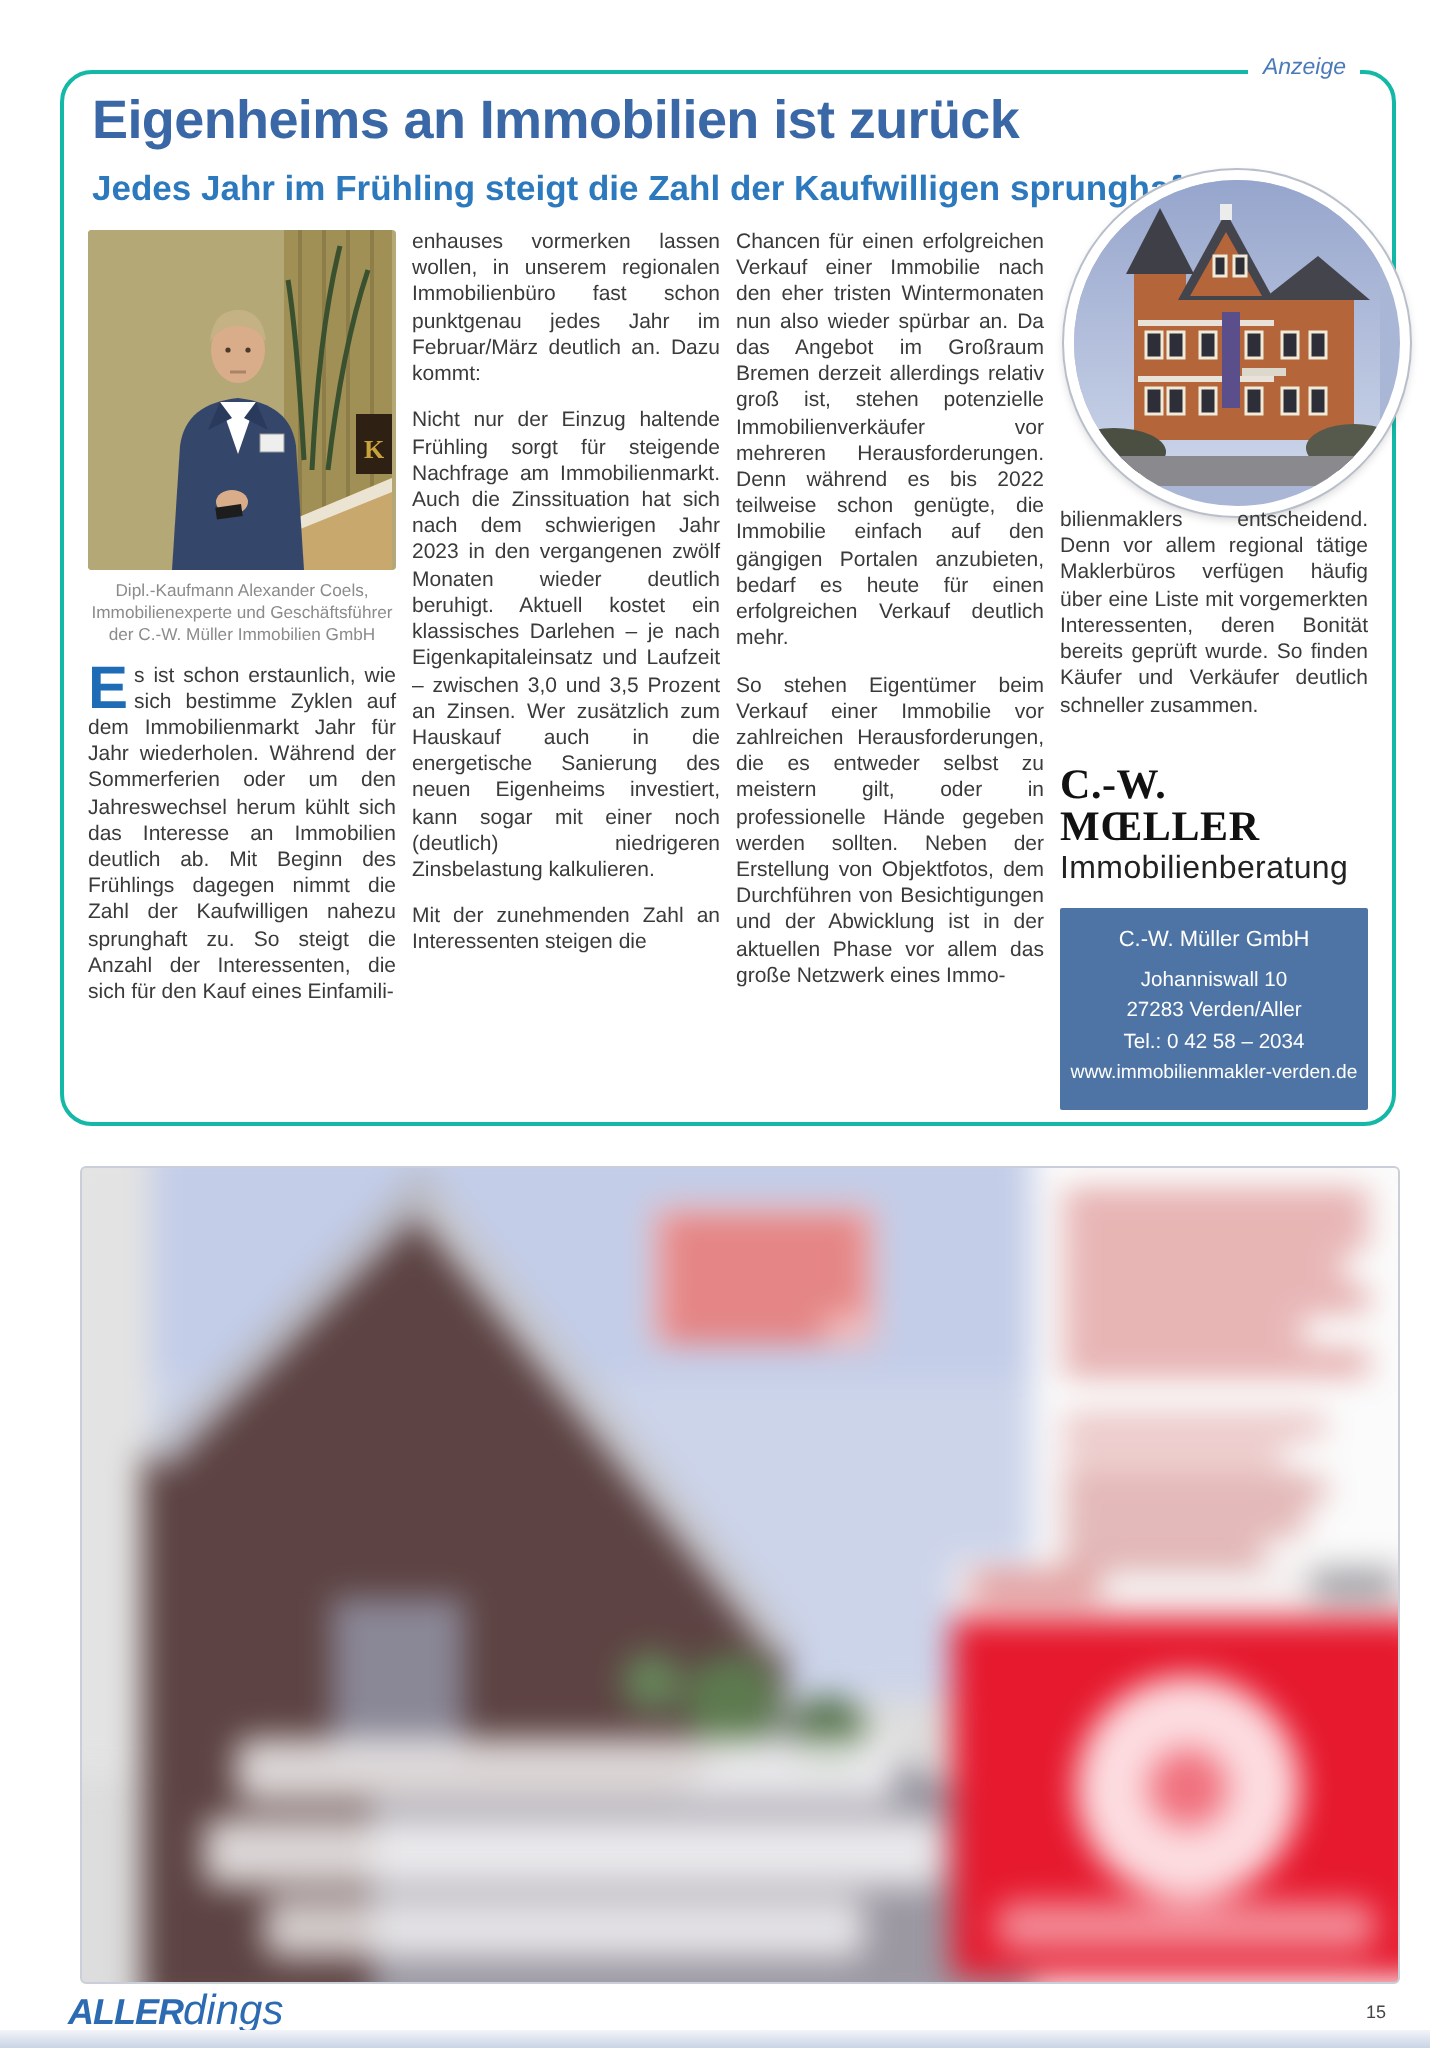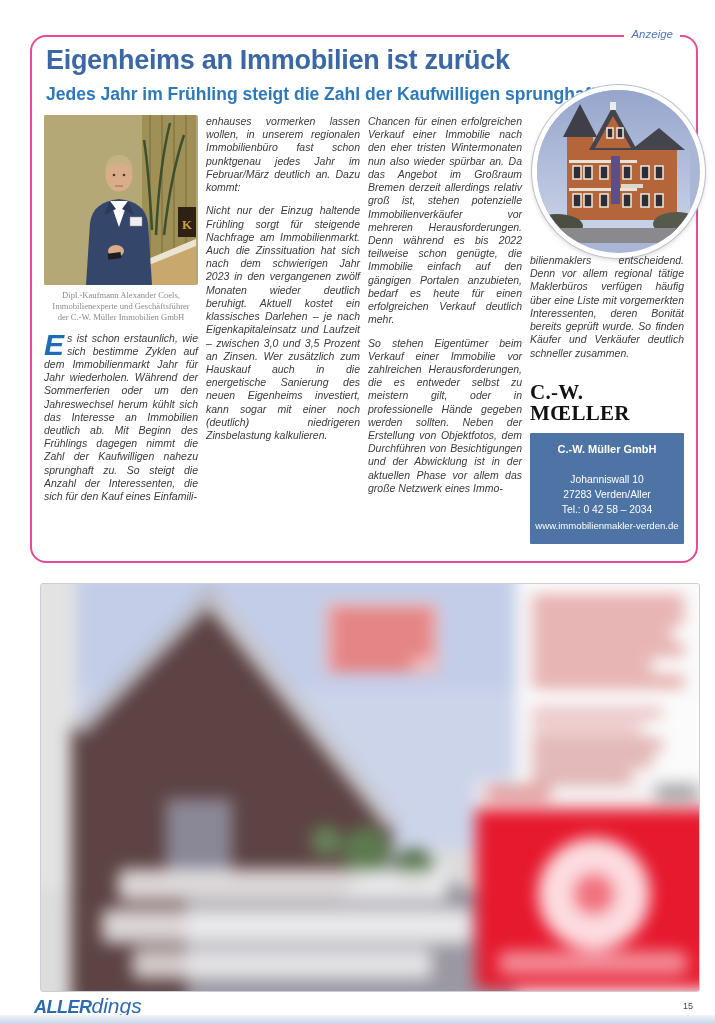--- a/index.html
+++ b/index.html
@@ -1,55 +1,55 @@
 <!DOCTYPE html>
 <html><head>
 <meta charset="utf-8">
 <style>
   html,body{margin:0;padding:0;background:#ffffff;}
   .page{position:relative;width:715px;height:1024px;background:#fff;overflow:hidden;
         font-family:"Liberation Sans",sans-serif;color:#333;}
 
   
   .article-box{position:absolute;left:30px;top:35px;width:664px;height:524px;
-    border:2px solid #ec4899;border-radius:16px;background:#fff;}
+    border:2px solid #14b8a6;border-radius:16px;background:#fff;}
   .anzeige{position:absolute;top:-9px;right:16px;background:#fff;color:#4a7ab8;
     font-style:italic;font-size:11.5px;padding:0 7px;font-weight:500;}
 
   .headline{position:absolute;left:14px;top:8px;font-size:27px;font-weight:bold;
     color:#3a67a5;letter-spacing:-0.3px;white-space:nowrap;}
   .subheadline{position:absolute;left:14px;top:47px;font-size:17.5px;font-weight:600;
     color:#2d79bd;white-space:nowrap;}
 
   .columns{position:absolute;left:12px;top:78px;width:640px;height:442px;
     display:grid;grid-template-columns:repeat(4,1fr);gap:8px;
     font-size:10.5px;line-height:1.26;text-align:justify;color:#3a3a3a;overflow:hidden;}
   .col{position:relative;}
-  .col p{margin:0 0 10px 0;font-style:italic;}
+  .col p{margin:0 0 10px 0;}
   .dropcap{float:left;font-size:30px;line-height:25px;font-weight:bold;color:#1d6cb5;
     padding-right:3px;}
 
   
   .speaker-photo{width:100%;height:170px;overflow:hidden;border-radius:2px;background:#b5a877;}
-  .caption{margin:5px 0 8px 0;text-align:center;color:#8b8b8b;font-size:8.6px;line-height:1.3;font-family:Liberation Serif, serif;}
+  .caption{margin:5px 0 8px 0;text-align:center;color:#8b8b8b;font-size:8.6px;line-height:1.3;}
 
   
   .building-circle{position:absolute;left:500px;top:48px;width:163px;height:163px;
     border-radius:50%;border:5px solid #fff;box-shadow:0 0 0 1px #b8bfca,0 2px 5px rgba(0,0,0,.18);
     overflow:hidden;background:#aab6d6;}
 
   
   .col4{padding-top:139px;display:flex;flex-direction:column;}
   .brand-logo{margin-top:12px;text-align:left;}
   .brand-name{font-family:"Liberation Serif",serif;font-weight:bold;font-size:21px;
     color:#111;letter-spacing:.3px;line-height:1;}
   .brand-sub{font-size:16px;color:#222;letter-spacing:.2px;margin-top:1px;}
   .contact-box{margin-top:9px;background:#4d74a4;color:#fff;text-align:center;
     padding:10px 3px 11px 3px;border-radius:1px;}
-  .contact-box .company{font-weight:bold;font-size:11px;margin-bottom:15px;}
+  .contact-box .company{font-weight:normal;font-size:11px;margin-bottom:5px;}
   .contact-box .line{font-size:10.3px;line-height:1.5;}
   .contact-box .web{font-size:9.6px;line-height:1.6;}
 
   
   .ad-box{position:absolute;left:40px;top:583px;width:658px;height:407px;
     border:1px solid #c9ced8;border-radius:3px;overflow:hidden;background:#ddd;}
   .ad-box svg{position:absolute;left:-15px;top:-15px;filter:blur(8px);}
 
   
   .footer-logo{position:absolute;left:34px;top:994px;font-style:italic;color:#2c6ab1;}
@@ -164,31 +164,33 @@
           <div>Dipl.-Kaufmann Alexander Coels,</div>
           <div>Immobilienexperte und Geschäftsführer</div>
           <div>der C.-W. Müller Immobilien GmbH</div>
         </div>
         <p><span class="dropcap">E</span><span>s ist schon erstaunlich, wie sich bestimme Zyklen auf dem Immobilienmarkt Jahr für Jahr wiederholen. Während der Sommerferien oder um den Jahreswechsel herum kühlt sich das Interesse an Immobilien deutlich ab. Mit Beginn des Frühlings dagegen nimmt die Zahl der Kaufwilligen nahezu sprunghaft zu. So steigt die Anzahl der Interessenten, die sich für den Kauf eines Einfamili-</span></p>
       </div>
 
       <div class="col">
         <p>enhauses vormerken lassen wollen, in unserem regionalen Immobilienbüro fast schon punktgenau jedes Jahr im Februar/März deutlich an. Dazu kommt:</p>
         <p>Nicht nur der Einzug haltende Frühling sorgt für steigende Nachfrage am Immobilienmarkt. Auch die Zinssituation hat sich nach dem schwierigen Jahr 2023 in den vergangenen zwölf Monaten wieder deutlich beruhigt. Aktuell kostet ein klassisches Darlehen – je nach Eigenkapitaleinsatz und Laufzeit – zwischen 3,0 und 3,5 Prozent an Zinsen. Wer zusätzlich zum Hauskauf auch in die energetische Sanierung des neuen Eigenheims investiert, kann sogar mit einer noch (deutlich) niedrigeren Zinsbelastung kalkulieren.</p>
+        <p>Mit der zunehmenden Zahl an Interessenten steigen die</p>
       </div>
 
       <div class="col">
         <p>Chancen für einen erfolgreichen Verkauf einer Immobilie nach den eher tristen Wintermonaten nun also wieder spürbar an. Da das Angebot im Großraum Bremen derzeit allerdings relativ groß ist, stehen potenzielle Immobilienverkäufer vor mehreren Herausforderungen. Denn während es bis 2022 teilweise schon genügte, die Immobilie einfach auf den gängigen Portalen anzubieten, bedarf es heute für einen erfolgreichen Verkauf deutlich mehr.</p>
         <p>So stehen Eigentümer beim Verkauf einer Immobilie vor zahlreichen Herausforderungen, die es entweder selbst zu meistern gilt, oder in professionelle Hände gegeben werden sollten. Neben der Erstellung von Objektfotos, dem Durchführen von Besichtigungen und der Abwicklung ist in der aktuellen Phase vor allem das große Netzwerk eines Immo-</p>
       </div>
 
       <div class="col col4">
         <p>bilienmaklers entscheidend. Denn vor allem regional tätige Maklerbüros verfügen häufig über eine Liste mit vorgemerkten Interessenten, deren Bonität bereits geprüft wurde. So finden Käufer und Verkäufer deutlich schneller zusammen.</p>
         <div class="brand-logo">
           <div class="brand-name">C.-W. MŒLLER</div>
+          <div class="brand-sub">Immobilienberatung</div>
         </div>
         <div class="contact-box">
           <div class="company">C.-W. Müller GmbH</div>
           <div class="line">Johanniswall 10</div>
           <div class="line">27283 Verden/Aller</div>
           <div class="line">Tel.: 0 42 58 – 2034</div>
           <div class="web">www.immobilienmakler-verden.de</div>
         </div>
       </div>
 

